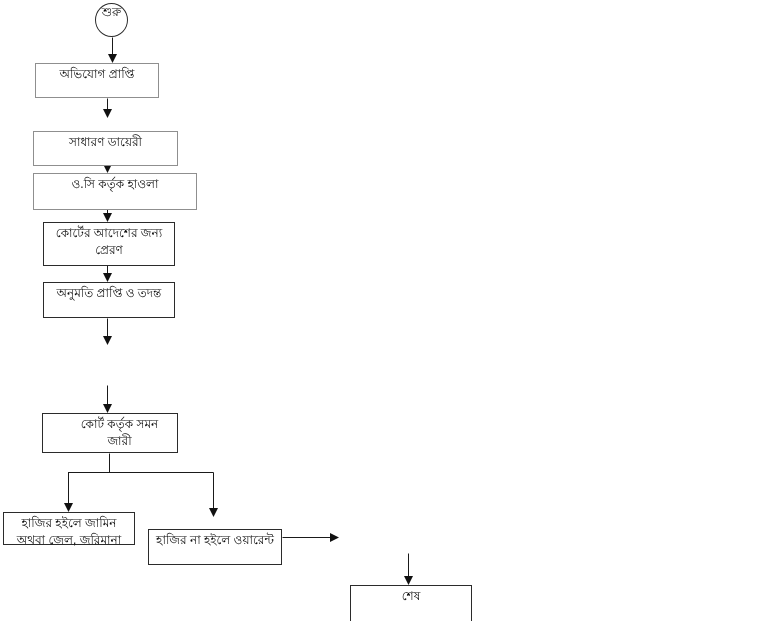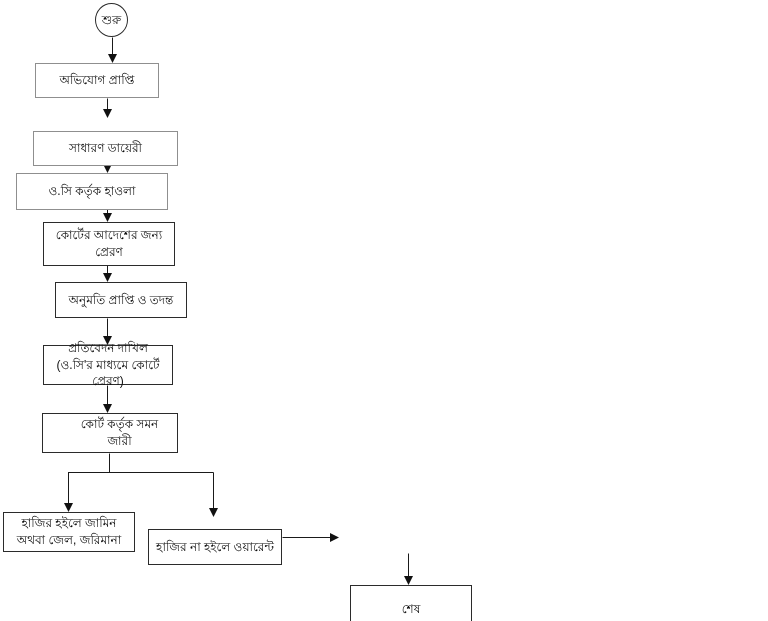--- a/index.html
+++ b/index.html
@@ -21,44 +21,43 @@
     left: 0;
     top: 0;
     width: 768px;
     height: 621px;
   }
   .node {
     position: absolute;
     box-sizing: border-box;
     background: #ffffff;
     display: flex;
-    align-items: center;
     justify-content: center;
     text-align: center;
     font-size: 12px;
     line-height: 1.4;
     padding: 2px 5px;
   }
   .proc-light { border: 1px solid #8f8f8f; }
   .proc-dark  { border: 1px solid #2b2b2b; }
   .terminator {
     border: 1px solid #2b2b2b;
     border-radius: 50%;
     padding: 0;
   }
   
   #node-start        { left: 95px;  top: 3px;   width: 33px;  height: 34px; }
   #node-complaint    { left: 35px;  top: 63px;  width: 124px; height: 35px; }
   #node-gd           { left: 33px;  top: 131px; width: 145px; height: 35px; }
-  #node-oc           { left: 16px;  top: 173px; width: 152px; height: 37px; }
+  #node-oc           { left: 33px;  top: 173px; width: 164px; height: 37px; }
   #node-court-order  { left: 43px;  top: 222px; width: 132px; height: 44px; }
-  #node-permission   { left: 55px;  top: 282px; width: 132px; height: 36px; }
+  #node-permission   { left: 43px;  top: 282px; width: 132px; height: 36px; }
   #node-report       { left: 43px;  top: 345px; width: 130px; height: 40px; }
   #node-summons      { left: 42px;  top: 413px; width: 136px; height: 40px; padding-left: 24px; }
-  #node-appear       { left: 3px;   top: 512px; width: 132px; height: 40px; }
+  #node-appear       { left: 3px;   top: 512px; width: 132px; height: 33px; }
   #node-not-appear   { left: 148px; top: 517px; width: 134px; height: 36px; margin-top: 12px; }
   #node-warrant-exec { left: 339px; top: 510px; width: 134px; height: 43px; }
   #node-end          { left: 350px; top: 585px; width: 122px; height: 48px; }
   line    { stroke: #1a1a1a; stroke-width: 1; }
   polygon { fill: #111111; stroke: none; }
 </style>
 </head>
 <body>
 
 <div class="canvas">
@@ -117,23 +116,20 @@
   </div>
 
   <div class="node proc-dark" id="node-court-order">
     <span>কোর্টের আদেশের জন্য প্রেরণ</span>
   </div>
 
   <div class="node proc-dark" id="node-permission">
     <span>অনুমতি প্রাপ্তি ও তদন্ত</span>
   </div>
 
-  <div class="node proc-dark" id="node-report">
-    <span>প্রতিবেদন দাখিল (ও.সি'র মাধ্যমে কোর্টে প্রেরণ)</span>
-  </div>
 
   <div class="node proc-dark" id="node-summons">
     <span>কোর্ট কর্তৃক সমন জারী</span>
   </div>
 
   <div class="node proc-dark" id="node-appear">
     <span>হাজির হইলে জামিন অথবা জেল, জরিমানা</span>
   </div>
 
   <div class="node proc-dark" id="node-not-appear">

